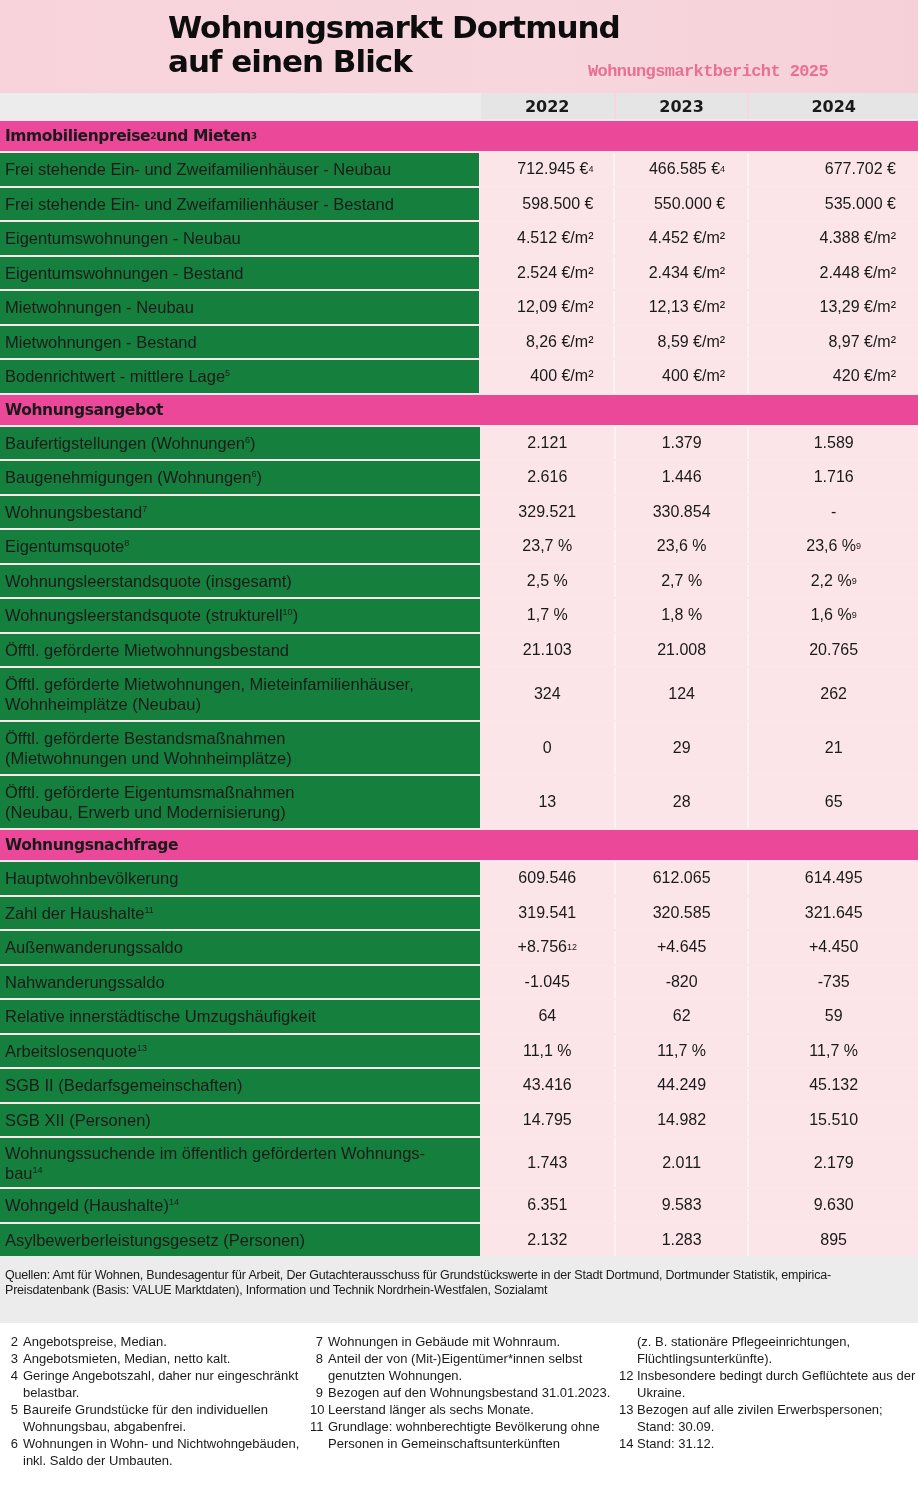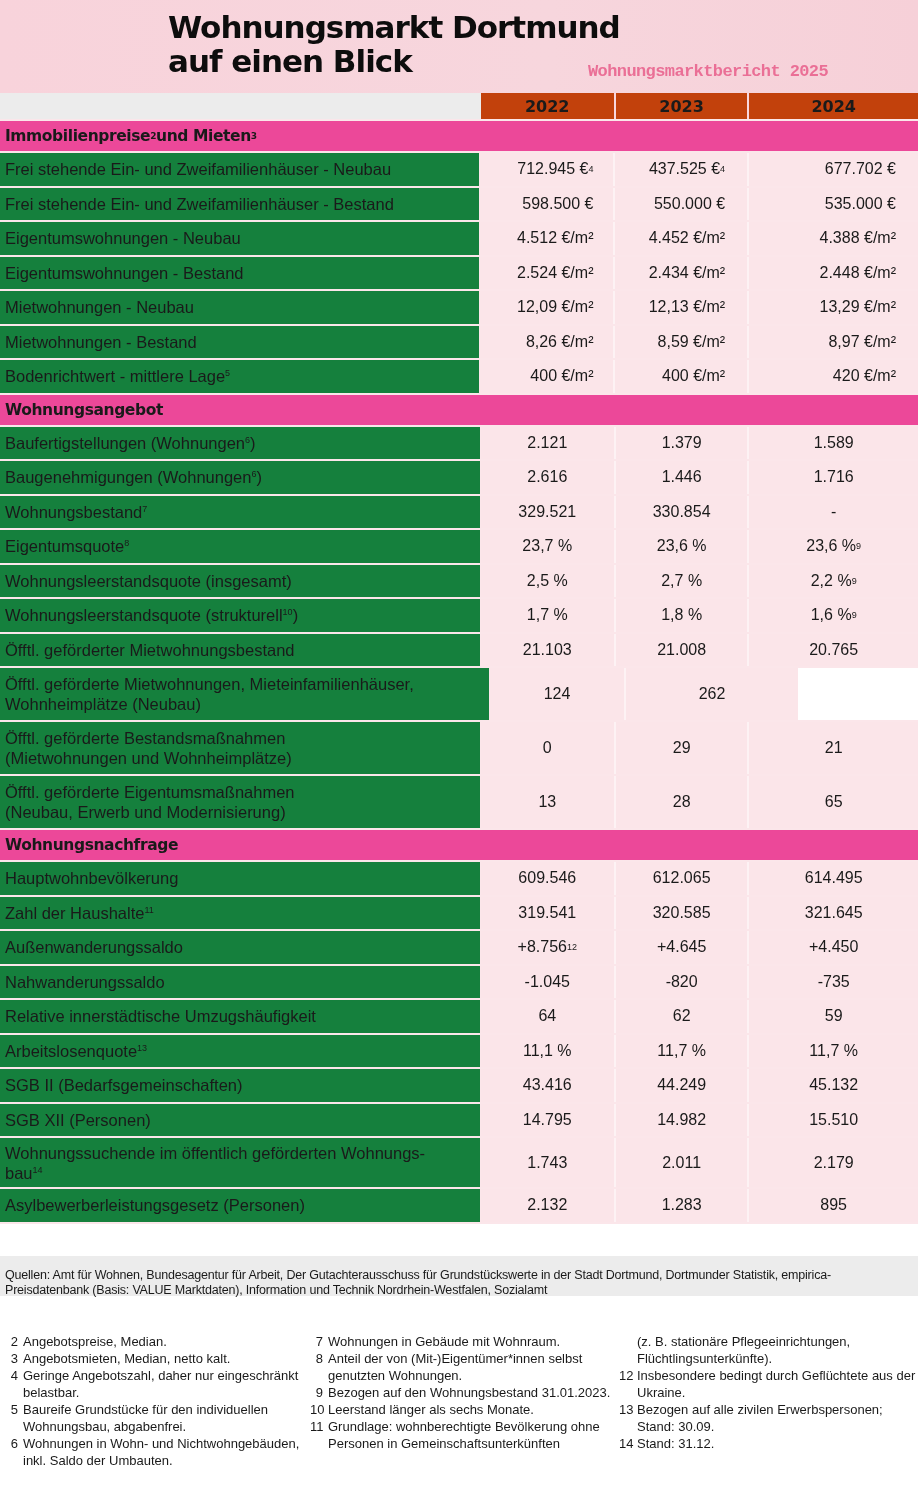--- a/index.html
+++ b/index.html
@@ -35,41 +35,41 @@
     .c1 { width: 138px; }
     .c2 { width: 136px; }
     .c3 { width: 172px; border-right: none; }
     .r-price .c1 { justify-content: flex-end; padding-right: 20px; }
     .r-price .c2 { justify-content: flex-end; padding-right: 22px; }
     .r-price .c3 { justify-content: flex-end; padding-right: 22px; }
 
     .row-header { height: 28px; border-bottom: 2px solid #fbe6ea; }
     .row-header .blank { width: 490px; background: #ececec; }
     .row-header .yr {
-      background: #c2410c; font-weight: bold; font-size: 16px;
+      background: #e5e5e5; font-weight: bold; font-size: 16px;
       font-family: "DejaVu Sans", sans-serif;
       display: flex; align-items: center; justify-content: center;
       border-right: 2px solid #f9d6dd;
     }
     .row-header .yr.c3 { border-right: none; }
 
     .section {
       height: 32px; background: #ec4899; padding-left: 5px;
       display: flex; align-items: center;
       font-family: "DejaVu Sans", sans-serif; font-weight: bold; font-size: 15.5px;
       letter-spacing: -0.4px; border-bottom: 2px solid #fbe6ea;
     }
     .h32 { height: 34.5px; }
     .h52 { height: 54px; }
     .h50 { height: 51px; }
 
     sup { font-size: 9px; vertical-align: super; line-height: 0; }
 
     .sources {
-      position: absolute; left: 0; top: 1256px; width: 918px; height: 40px;
+      position: absolute; left: 0; top: 1256px; width: 918px; height: 67px;
       background: #ececec; padding: 12px 5px 0 5px;
       font-size: 12.5px; line-height: 15px; letter-spacing: -0.2px;
     }
 
     .footnotes { position: absolute; top: 1333px; left: 0; width: 918px; }
     .fn-col { position: absolute; top: 0; font-size: 13px; line-height: 17px; }
     .fn-col.col1 { left: 5px; width: 300px; }
     .fn-col.col2 { left: 310px; width: 305px; }
     .fn-col.col3 { left: 619px; width: 299px; }
     .fn { display: flex; }
@@ -104,21 +104,21 @@
   <div id="sec0">
       <div class="row h32 r-price">
         <div class="cell-label">
           <div><span>Frei stehende Ein- und Zweifamilienhäuser - Neubau</span></div>
         </div>
         <div class="cell-val c1">
           <span>712.945 €</span>
           <sup>4</sup>
         </div>
         <div class="cell-val c2">
-          <span>437.525 €</span>
+          <span>466.585 €</span>
           <sup>4</sup>
         </div>
         <div class="cell-val c3">
           <span>677.702 €</span>
         </div>
       </div>
       <div class="row h32 r-price">
         <div class="cell-label">
           <div><span>Frei stehende Ein- und Zweifamilienhäuser - Bestand</span></div>
         </div>
@@ -288,35 +288,38 @@
         <div class="cell-val c2">
           <span>1,8 %</span>
         </div>
         <div class="cell-val c3">
           <span>1,6 %</span>
           <sup>9</sup>
         </div>
       </div>
       <div class="row h32">
         <div class="cell-label">
-          <div><span>Öfftl. geförderter Mietwohnungsbestand</span></div>
+          <div><span>Öfftl. geförderte Mietwohnungsbestand</span></div>
         </div>
         <div class="cell-val c1">
           <span>21.103</span>
         </div>
         <div class="cell-val c2">
           <span>21.008</span>
         </div>
         <div class="cell-val c3">
           <span>20.765</span>
         </div>
       </div>
       <div class="row h52">
         <div class="cell-label">
           <div><span>Öfftl. geförderte Mietwohnungen, Mieteinfamilienhäuser,</span><br><span>Wohnheimplätze (Neubau)</span></div>
+        </div>
+        <div class="cell-val c1">
+          <span>324</span>
         </div>
         <div class="cell-val c2">
           <span>124</span>
         </div>
         <div class="cell-val c3">
           <span>262</span>
         </div>
       </div>
       <div class="row h52">
         <div class="cell-label">
@@ -472,20 +475,34 @@
         </div>
         <div class="cell-val c2">
           <span>2.011</span>
         </div>
         <div class="cell-val c3">
           <span>2.179</span>
         </div>
       </div>
       <div class="row h32">
         <div class="cell-label">
+          <div><span>Wohngeld (Haushalte)</span><sup>14</sup></div>
+        </div>
+        <div class="cell-val c1">
+          <span>6.351</span>
+        </div>
+        <div class="cell-val c2">
+          <span>9.583</span>
+        </div>
+        <div class="cell-val c3">
+          <span>9.630</span>
+        </div>
+      </div>
+      <div class="row h32">
+        <div class="cell-label">
           <div><span>Asylbewerberleistungsgesetz (Personen)</span></div>
         </div>
         <div class="cell-val c1">
           <span>2.132</span>
         </div>
         <div class="cell-val c2">
           <span>1.283</span>
         </div>
         <div class="cell-val c3">
           <span>895</span>

